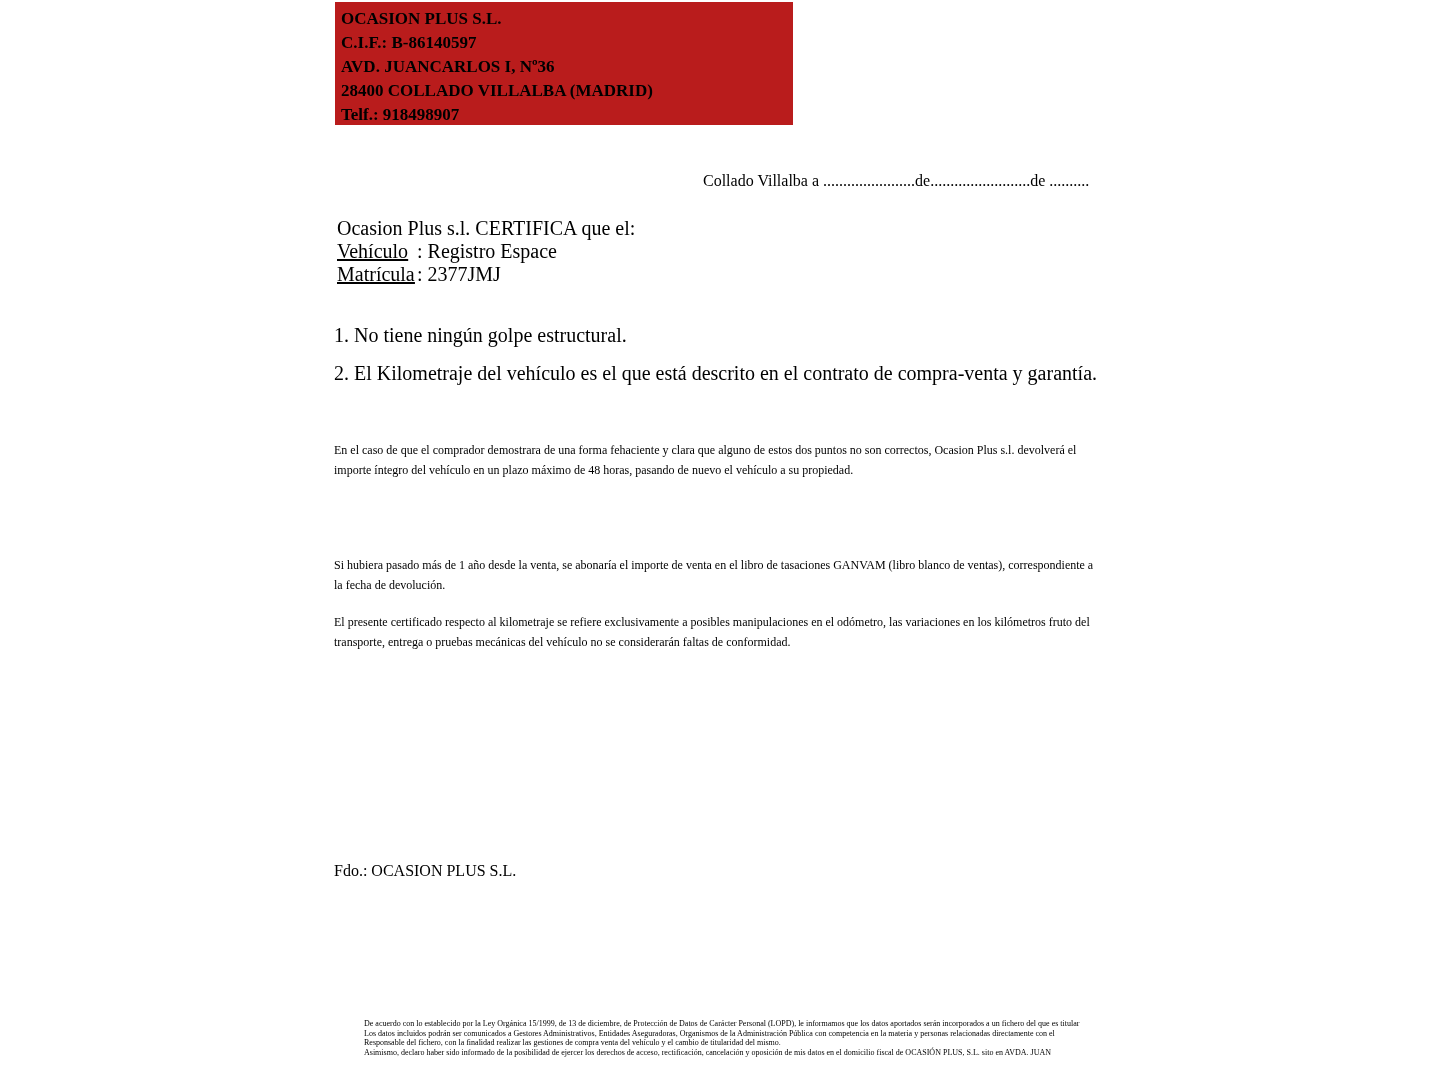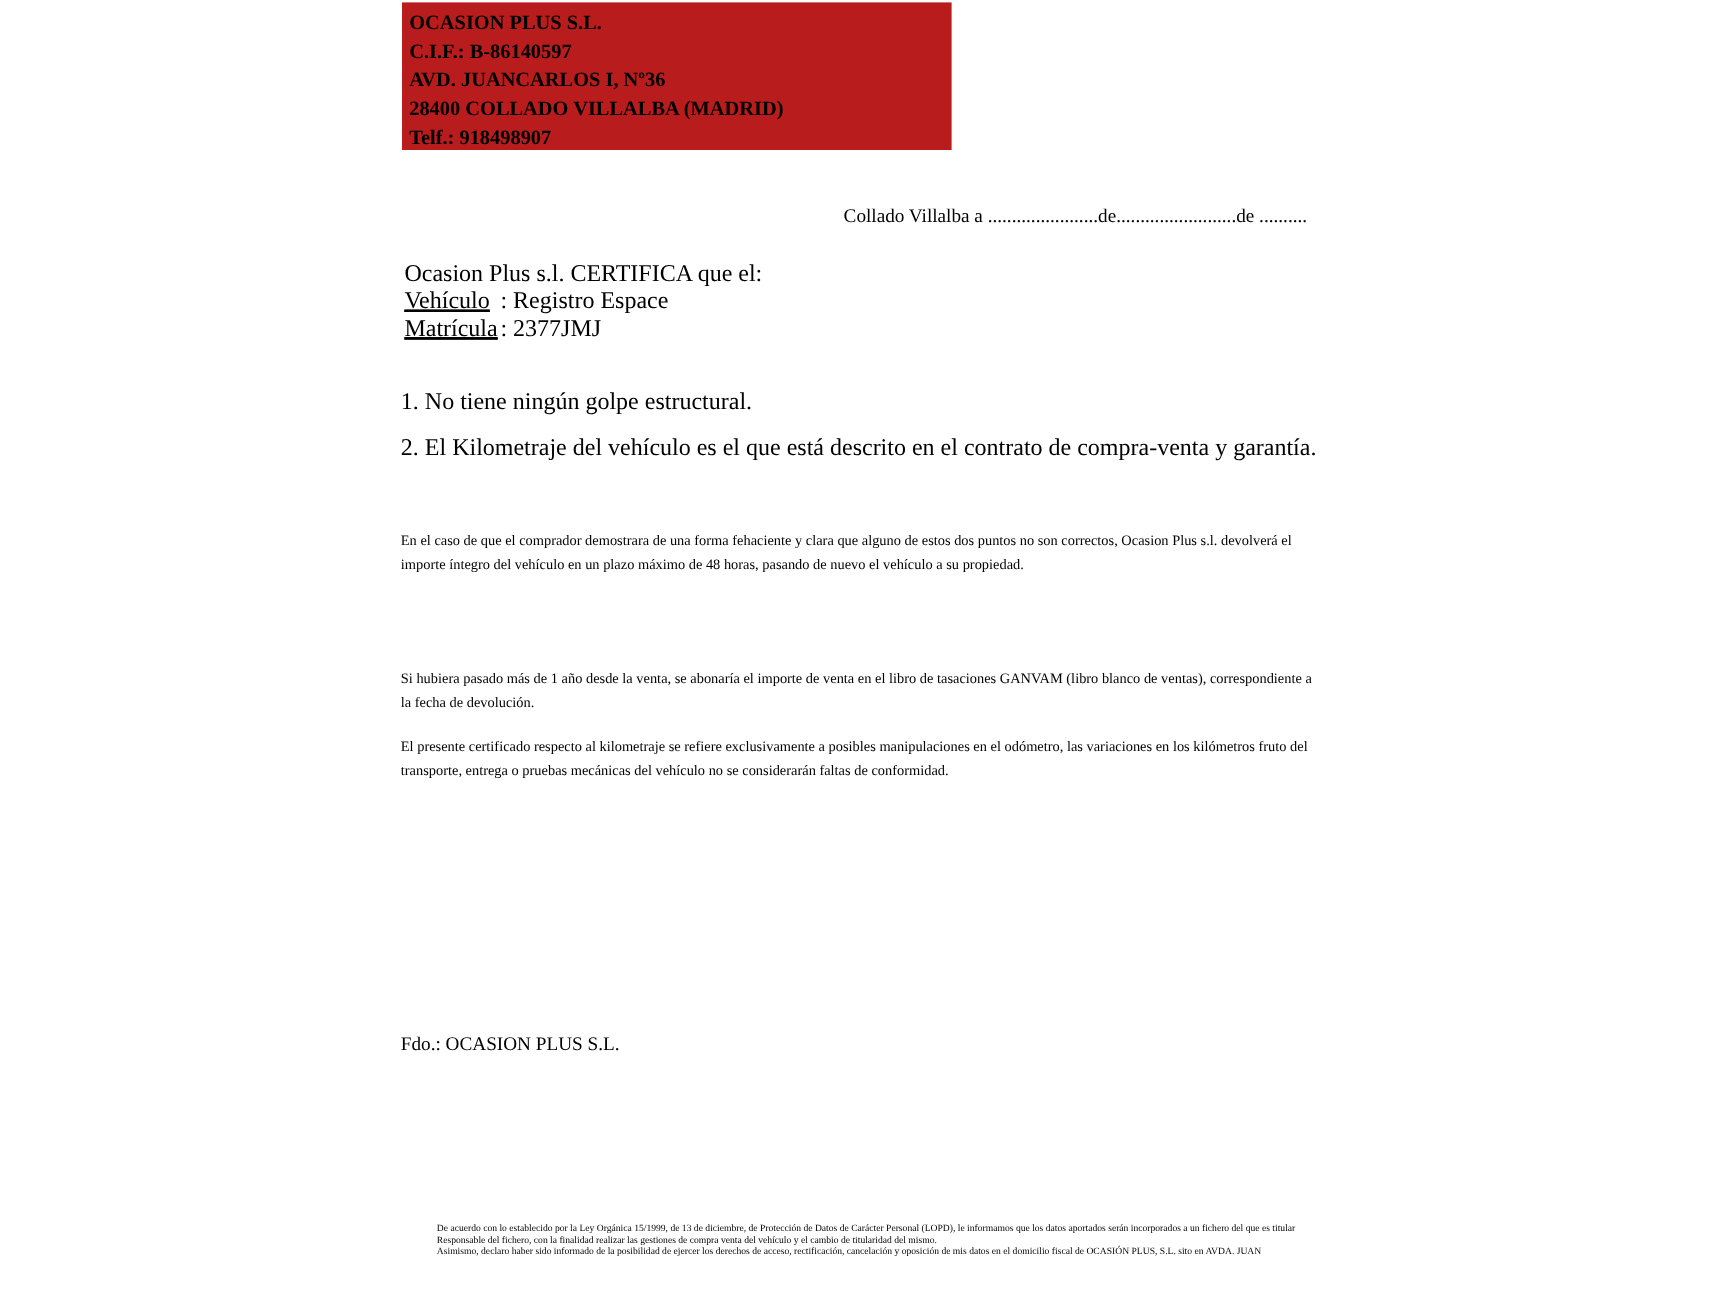--- a/index.html
+++ b/index.html
@@ -103,17 +103,18 @@
   <div class="point" style="top:364px">2. El Kilometraje del vehículo es el que está descrito en el contrato de compra-venta y garantía.</div>
 
   <div class="para" style="top:441px">En el caso de que el comprador demostrara de una forma fehaciente y clara que alguno de estos dos puntos no son correctos, Ocasion Plus s.l. devolverá el importe íntegro del vehículo en un plazo máximo de 48 horas, pasando de nuevo el vehículo a su propiedad.</div>
   <div class="para" style="top:556px">Si hubiera pasado más de 1 año desde la venta, se abonaría el importe de venta en el libro de tasaciones GANVAM (libro blanco de ventas), correspondiente a la fecha de devolución.</div>
   <div class="para" style="top:613px">El presente certificado respecto al kilometraje se refiere exclusivamente a posibles manipulaciones en el odómetro, las variaciones en los kilómetros fruto del transporte, entrega o pruebas mecánicas del vehículo no se considerarán faltas de conformidad.</div>
 
   <div class="signature">Fdo.: OCASION PLUS S.L.</div>
 
   <div class="legal">
     <div class="lline">De acuerdo con lo establecido por la Ley Orgánica 15/1999, de 13 de diciembre, de Protección de Datos de Carácter Personal (LOPD), le informamos que los datos aportados serán incorporados a un fichero del que es titular</div>
+    <div class="lline">Los datos incluidos podrán ser comunicados a Gestores Administrativos, Entidades Aseguradoras, Organismos de la Administración Pública con competencia en la materia y personas relacionadas directamente con el</div>
     <div class="lline">Responsable del fichero, con la finalidad realizar las gestiones de compra venta del vehículo y el cambio de titularidad del mismo.</div>
     <div class="lline">Asimismo, declaro haber sido informado de la posibilidad de ejercer los derechos de acceso, rectificación, cancelación y oposición de mis datos en el domicilio fiscal de OCASIÓN PLUS, S.L. sito en AVDA. JUAN</div>
   </div>
 
 </div>
 
 </body></html>

